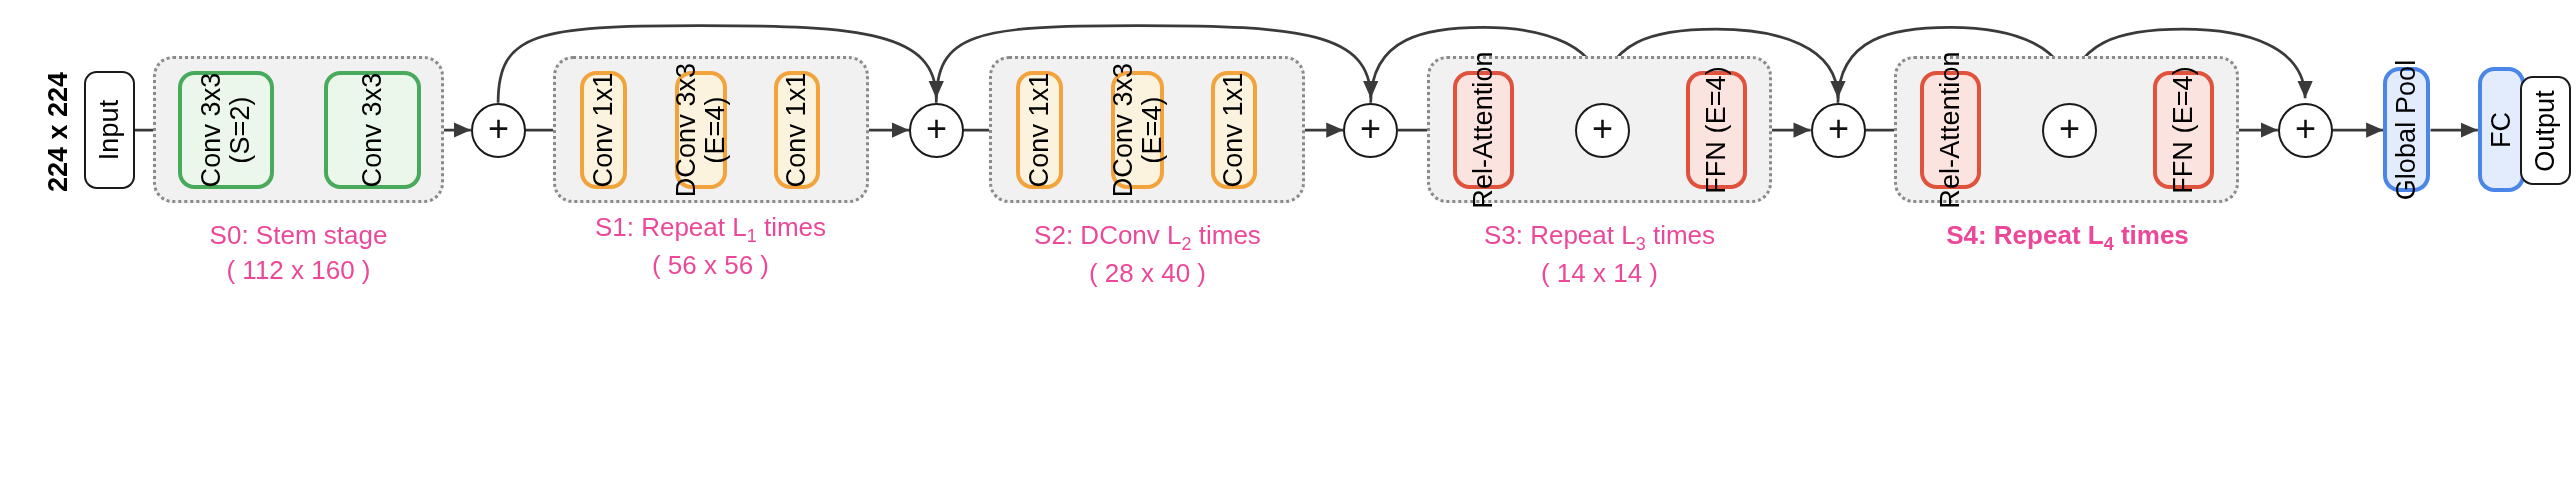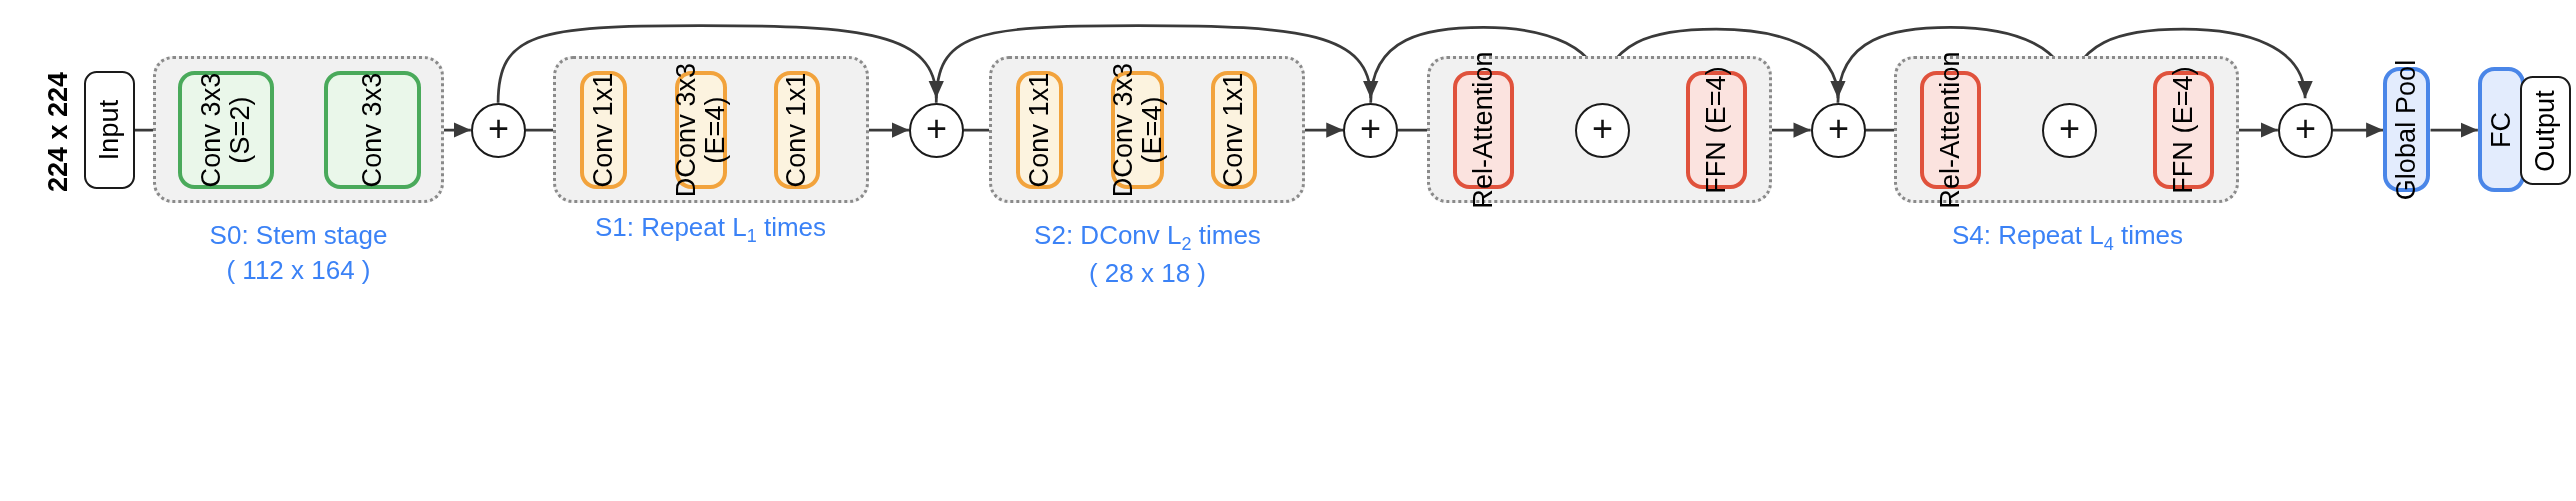--- a/index.html
+++ b/index.html
@@ -74,21 +74,21 @@
     color:#111;
     padding-bottom:3.6px;
   }
 
   
   .caption{
     position:absolute;
     text-align:center;
     font-size:26px;
     line-height:1.35;
-    color:#3b82f6;
+    color:#ec4899;
     white-space:nowrap;
   }
   .caption .sub{ font-size:18px; vertical-align:-5.5px; }
   .caption .row2{ display:block; }
 
   
   .sizelabel{
     position:absolute;
     font-size:27px;
     font-weight:bold;
@@ -194,21 +194,21 @@
       <span class="l2">(S=2)</span>
     </div>
   </div>
   <div class="block blk-green" style="left:324px; top:71px; width:97px; height:118px;">
     <div class="vtext">
       <span>Conv 3x3</span>
     </div>
   </div>
   <div class="caption" style="left:162px; top:218px; width:273px;">
     <span>S0: Stem stage</span>
-    <span class="row2">( 112 x 164 )</span>
+    <span class="row2">( 112 x 160 )</span>
   </div>
 
   <div class="plus" style="left:471px; top:103px; width:55px; height:55px;">
     <span>+</span>
   </div>
 
   <div class="stage" style="left:553px; top:56px; width:316px; height:147px;"></div>
   <div class="block blk-orange" style="left:580px; top:71px; width:47px; height:118px;">
     <div class="vtext">
       <span>Conv 1x1</span>
@@ -220,20 +220,21 @@
       <span class="l2">(E=4)</span>
     </div>
   </div>
   <div class="block blk-orange" style="left:774px; top:71px; width:46px; height:118px;">
     <div class="vtext">
       <span>Conv 1x1</span>
     </div>
   </div>
   <div class="caption" style="left:574px; top:210px; width:273px;">
     <span>S1: Repeat L</span><span class="sub">1</span><span> times</span>
+    <span class="row2">( 56 x 56 )</span>
   </div>
 
   <div class="plus" style="left:909px; top:103px; width:55px; height:55px;">
     <span>+</span>
   </div>
 
   <div class="stage" style="left:989px; top:56px; width:316px; height:147px;"></div>
   <div class="block blk-orange" style="left:1016px; top:71px; width:47px; height:118px;">
     <div class="vtext">
       <span>Conv 1x1</span>
@@ -245,59 +246,63 @@
       <span class="l2">(E=4)</span>
     </div>
   </div>
   <div class="block blk-orange" style="left:1211px; top:71px; width:46px; height:118px;">
     <div class="vtext">
       <span>Conv 1x1</span>
     </div>
   </div>
   <div class="caption" style="left:1011px; top:218px; width:273px;">
     <span>S2: DConv L</span><span class="sub">2</span><span> times</span>
-    <span class="row2">( 28 x 18 )</span>
+    <span class="row2">( 28 x 40 )</span>
   </div>
 
   <div class="plus" style="left:1343px; top:103px; width:55px; height:55px;">
     <span>+</span>
   </div>
 
   <div class="stage" style="left:1427px; top:56px; width:345px; height:147px;"></div>
   <div class="block blk-red" style="left:1453px; top:71px; width:61px; height:118px;">
     <div class="vtext">
       <span>Rel-Attention</span>
     </div>
   </div>
   <div class="block blk-red" style="left:1686px; top:71px; width:61px; height:118px;">
     <div class="vtext">
       <span>FFN (E=4)</span>
     </div>
   </div>
+  <div class="caption" style="left:1463px; top:218px; width:273px;">
+    <span>S3: Repeat L</span><span class="sub">3</span><span> times</span>
+    <span class="row2">( 14 x 14 )</span>
+  </div>
 
   <div class="plus" style="left:1575px; top:103px; width:55px; height:55px;">
     <span>+</span>
   </div>
 
   <div class="plus" style="left:1811px; top:103px; width:55px; height:55px;">
     <span>+</span>
   </div>
 
   <div class="stage" style="left:1894px; top:56px; width:345px; height:147px;"></div>
   <div class="block blk-red" style="left:1920px; top:71px; width:61px; height:118px;">
     <div class="vtext">
       <span>Rel-Attention</span>
     </div>
   </div>
   <div class="block blk-red" style="left:2153px; top:71px; width:61px; height:118px;">
     <div class="vtext">
       <span>FFN (E=4)</span>
     </div>
   </div>
-  <div class="caption" style="left:1931px; top:218px; width:273px;">
+  <div class="caption" style="left:1931px; top:218px; width:273px;font-weight:bold;">
     <span>S4: Repeat L</span><span class="sub">4</span><span> times</span>
   </div>
 
   <div class="plus" style="left:2042px; top:103px; width:55px; height:55px;">
     <span>+</span>
   </div>
 
   <div class="plus" style="left:2278px; top:103px; width:55px; height:55px;">
     <span>+</span>
   </div>

